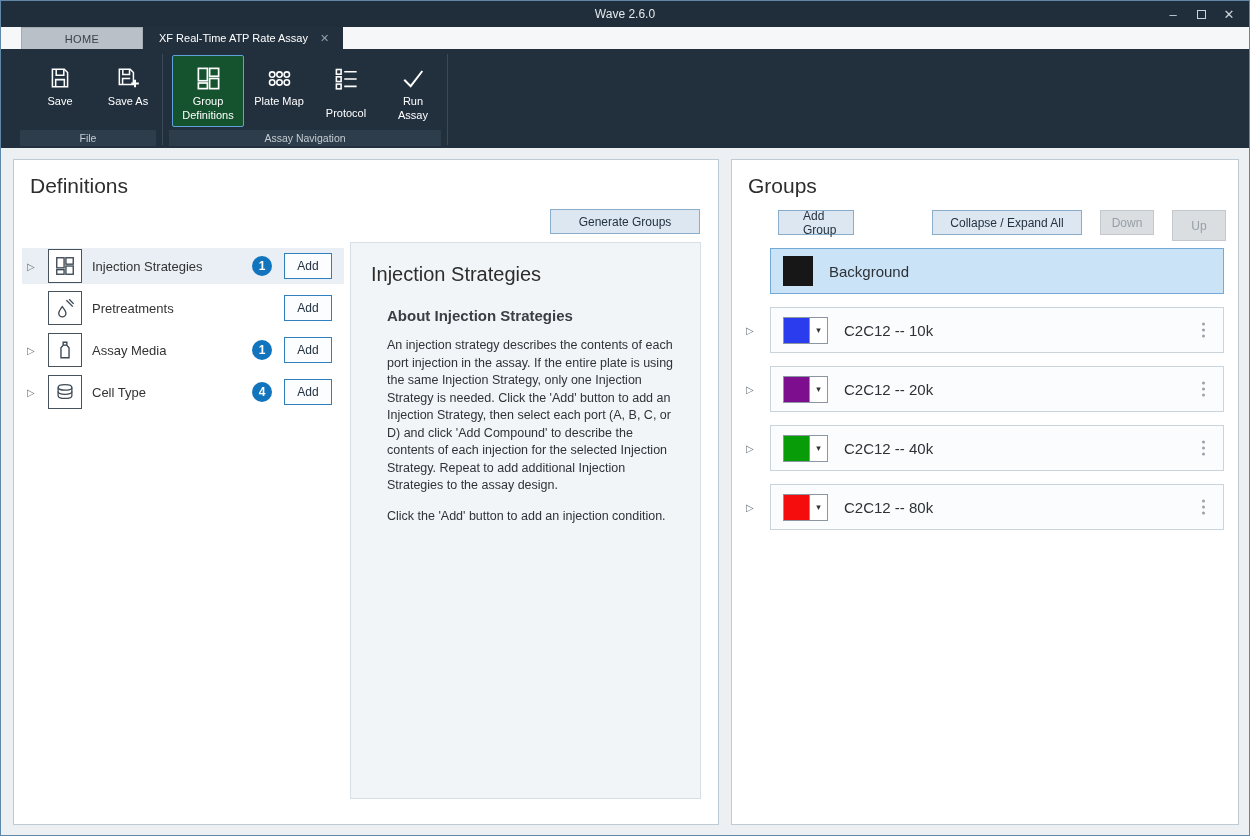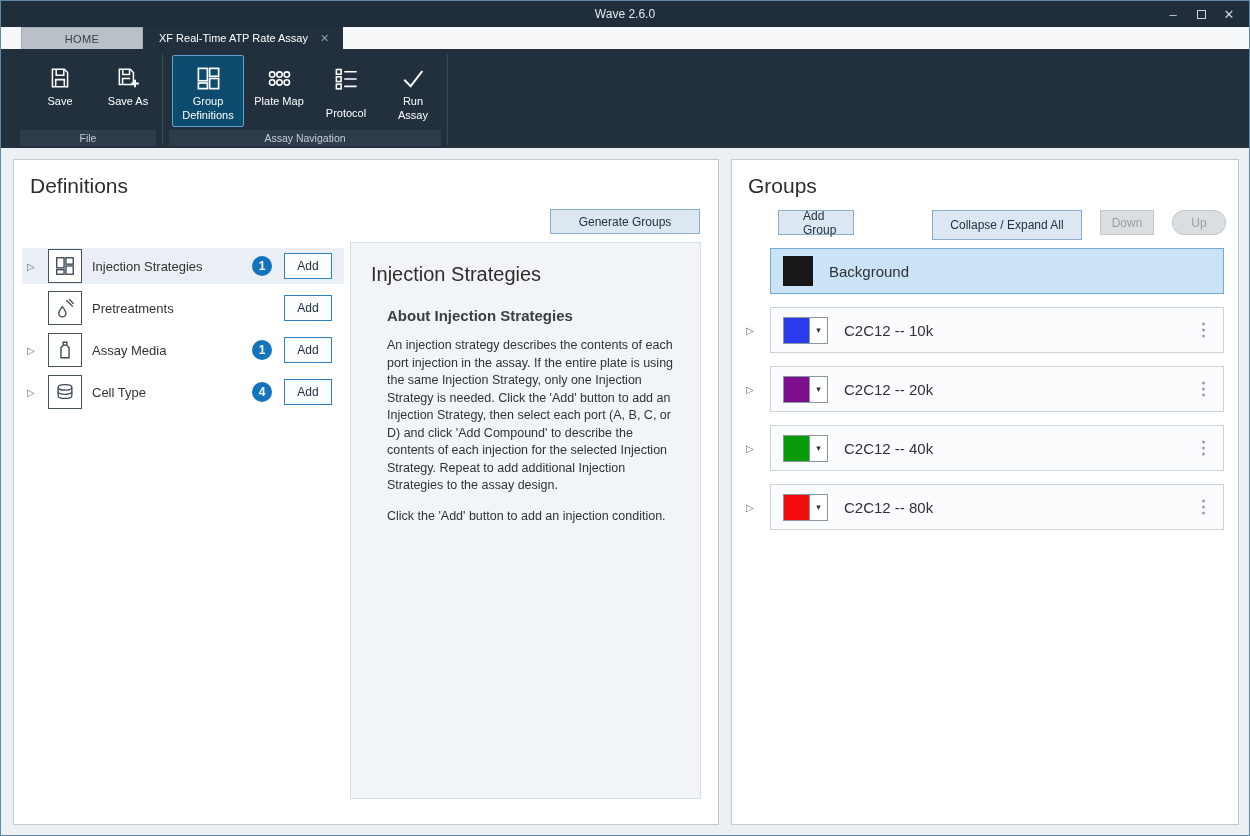--- a/index.html
+++ b/index.html
@@ -64,23 +64,23 @@
 
   
   .detail { position: absolute; left: 336px; top: 82px; width: 351px; height: 557px; background: #f2f5f7; border: 1px solid #d8dfe4; }
   .detail-title { position: absolute; left: 20px; top: 20px; font-size: 20px; color: #2d2d2d; }
   .detail-sub { position: absolute; left: 36px; top: 64px; font-size: 15px; font-weight: 700; color: #3a3f45; }
   .detail-body { position: absolute; left: 36px; top: 94px; width: 294px; font-size: 12.5px; color: #2f3338; line-height: 1.4; }
   .detail-body .p2 { margin-top: 13px; }
 
   
   .add-group { left: 46px; top: 50px; width: 76px; height: 25px; padding-left: 24px; }
-  .collapse-expand { left: 200px; top: 50px; width: 150px; height: 30px; }
+  .collapse-expand { left: 200px; top: 50px; width: 150px; height: 25px; }
   .down-btn { left: 368px; top: 50px; width: 54px; height: 25px; }
-  .up-btn { left: 440px; top: 50px; width: 54px; height: 25px; border-radius: 12px; }
+  .up-btn { left: 440px; top: 50px; width: 54px; height: 31px; }
 
   .bg-row { position: absolute; left: 38px; top: 88px; width: 454px; height: 46px; background: #cbe3f7; border: 1px solid #74aad9; display: flex; align-items: center; cursor: pointer; }
   .bg-swatch { width: 30px; height: 30px; margin-left: 12px; }
   .row-label { margin-left: 16px; font-size: 15px; color: #2d3238; }
 
   .group-row { position: absolute; left: 38px; width: 454px; height: 46px; background: #fbfcfd; border: 1px solid #c9d4dc; display: flex; align-items: center; cursor: pointer; }
   .swatch-combo { margin-left: 12px; height: 27px; display: flex; align-items: stretch; border: 1px solid #8a97a2; background: #ffffff; cursor: pointer; }
   .swatch { width: 25px; height: 25px; }
   .dd { width: 18px; display: flex; align-items: center; justify-content: center; font-size: 9px; color: #333333; border-left: 1px solid #8a97a2; }
   .kebab { position: absolute; right: 14px; top: 50%; transform: translateY(-50%); display: flex; flex-direction: column; gap: 3px; cursor: pointer; padding: 4px; }
@@ -140,21 +140,21 @@
           <span>Save As</span>
         </div>
       </div>
       <div class="rib-footer">File</div>
     </div>
 
     <div class="rib-sep"></div>
 
     <div class="rib-group nav">
       <div class="rib-row">
-        <div class="rib-btn activebtn" style="width: 72px; background: #0c4a6e;">
+        <div class="rib-btn activebtn" style="width: 72px; background: #14532d;">
           <span class="ic">
             <svg width="27" height="27" viewBox="0 0 24 24" fill="none" stroke="#ffffff" stroke-width="1.5">
               <rect x="3" y="3" width="8" height="11"></rect>
                 <rect x="13" y="3" width="8" height="7"></rect>
               <rect x="13" y="12" width="8" height="9"></rect>
                 <rect x="3" y="16" width="8" height="5"></rect>
             </svg>
           </span>
           <span>Group Definitions</span>
         </div>

